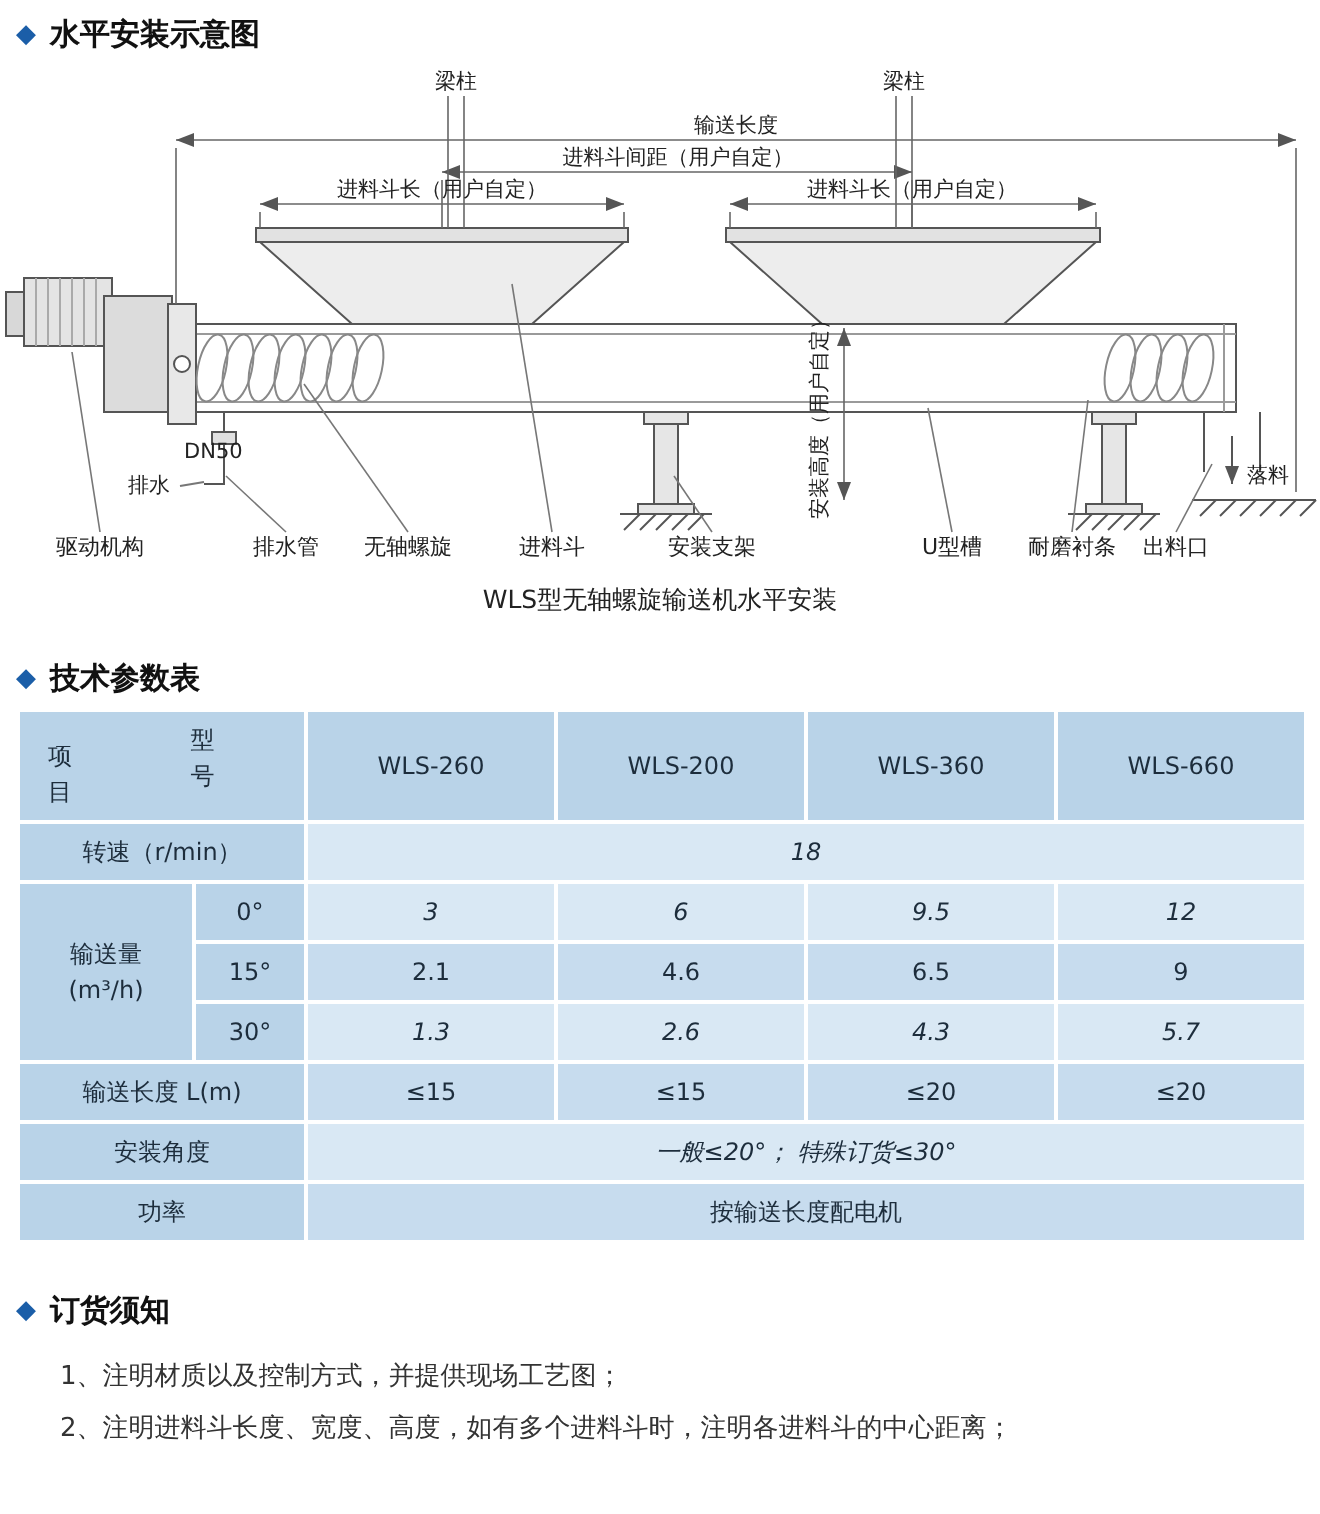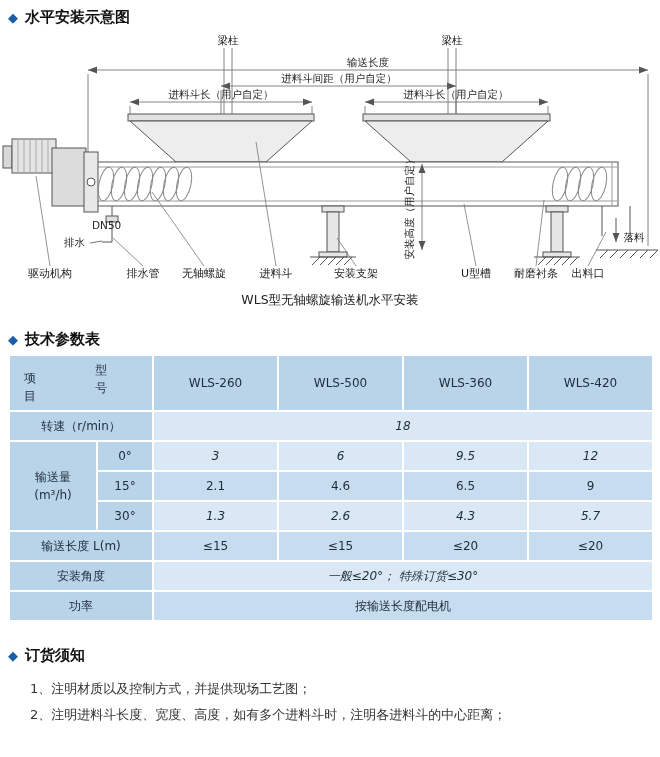--- a/index.html
+++ b/index.html
@@ -229,23 +229,23 @@
     </colgroup>
     <tbody>
         <tr class="hdr">
       <td colspan="2" class="corner">
         <span class="c-top">型
 号</span>
         <span class="c-bottom">项
 目</span>
       </td>
       <td>WLS-260</td>
-      <td>WLS-500</td>
+      <td>WLS-200</td>
       <td>WLS-360</td>
-      <td>WLS-420</td>
+      <td>WLS-660</td>
     </tr>
     <tr class="ra">
       <td colspan="2" class="lbl">转速（r/min）</td>
       <td colspan="4" class="val">18</td>
     </tr>
     <tr class="ra">
       <td rowspan="3" class="lbl two-line">
         <div>输送量</div>
         <div>(m³/h)</div>
       </td>

